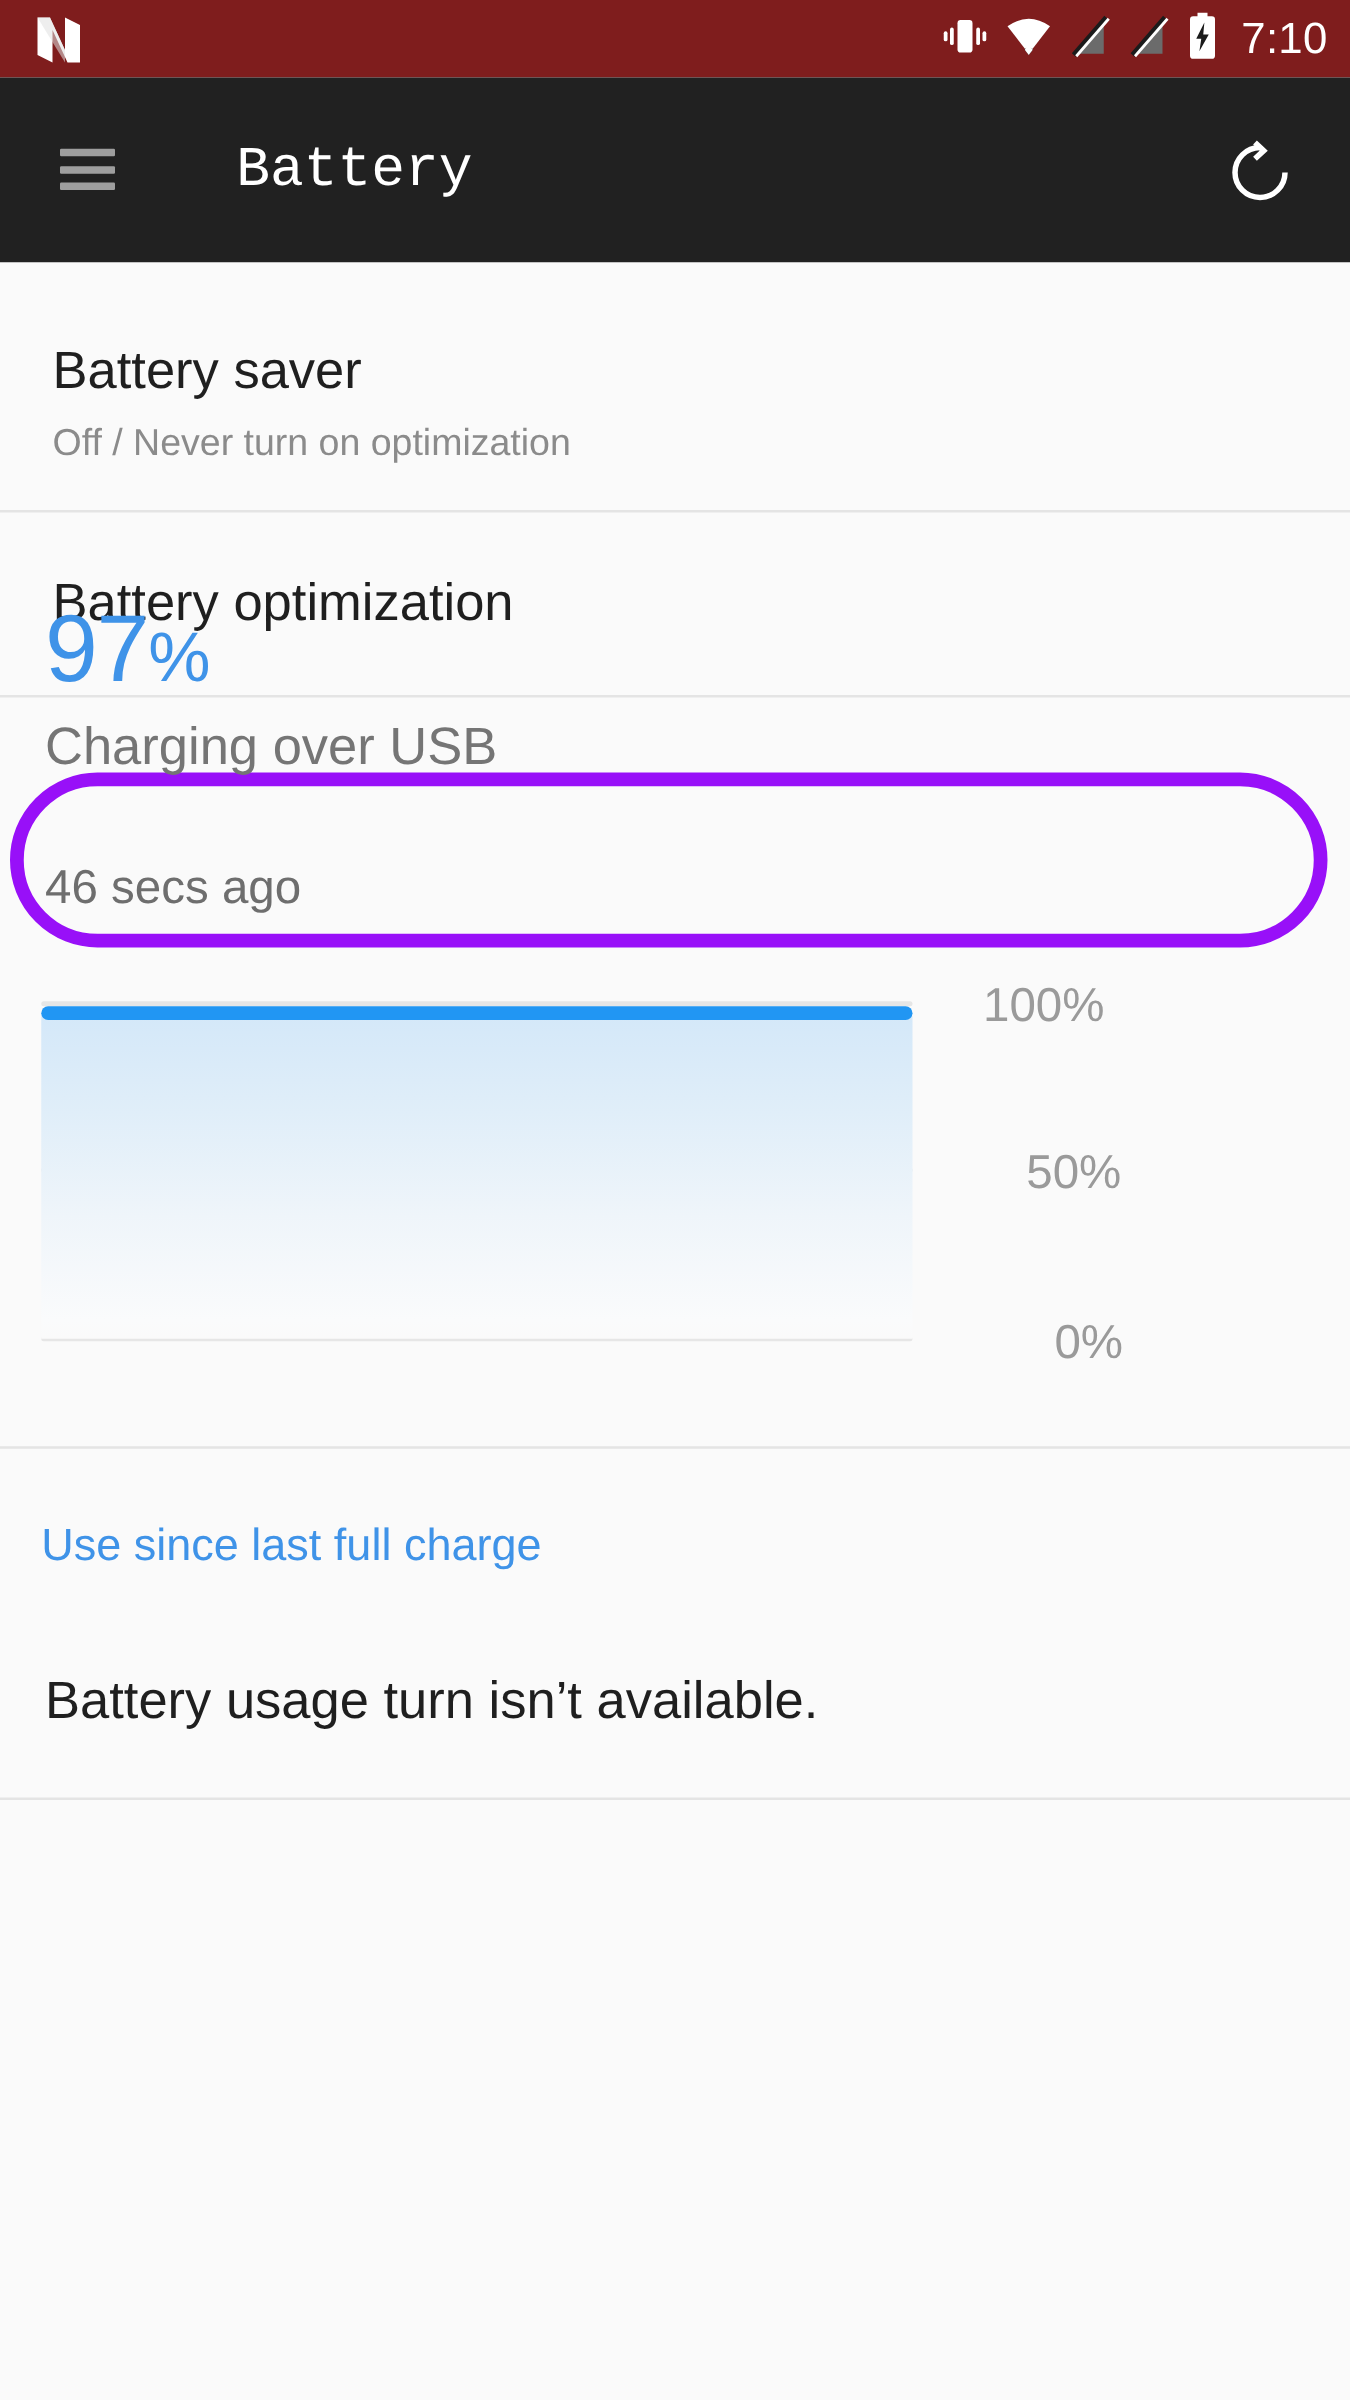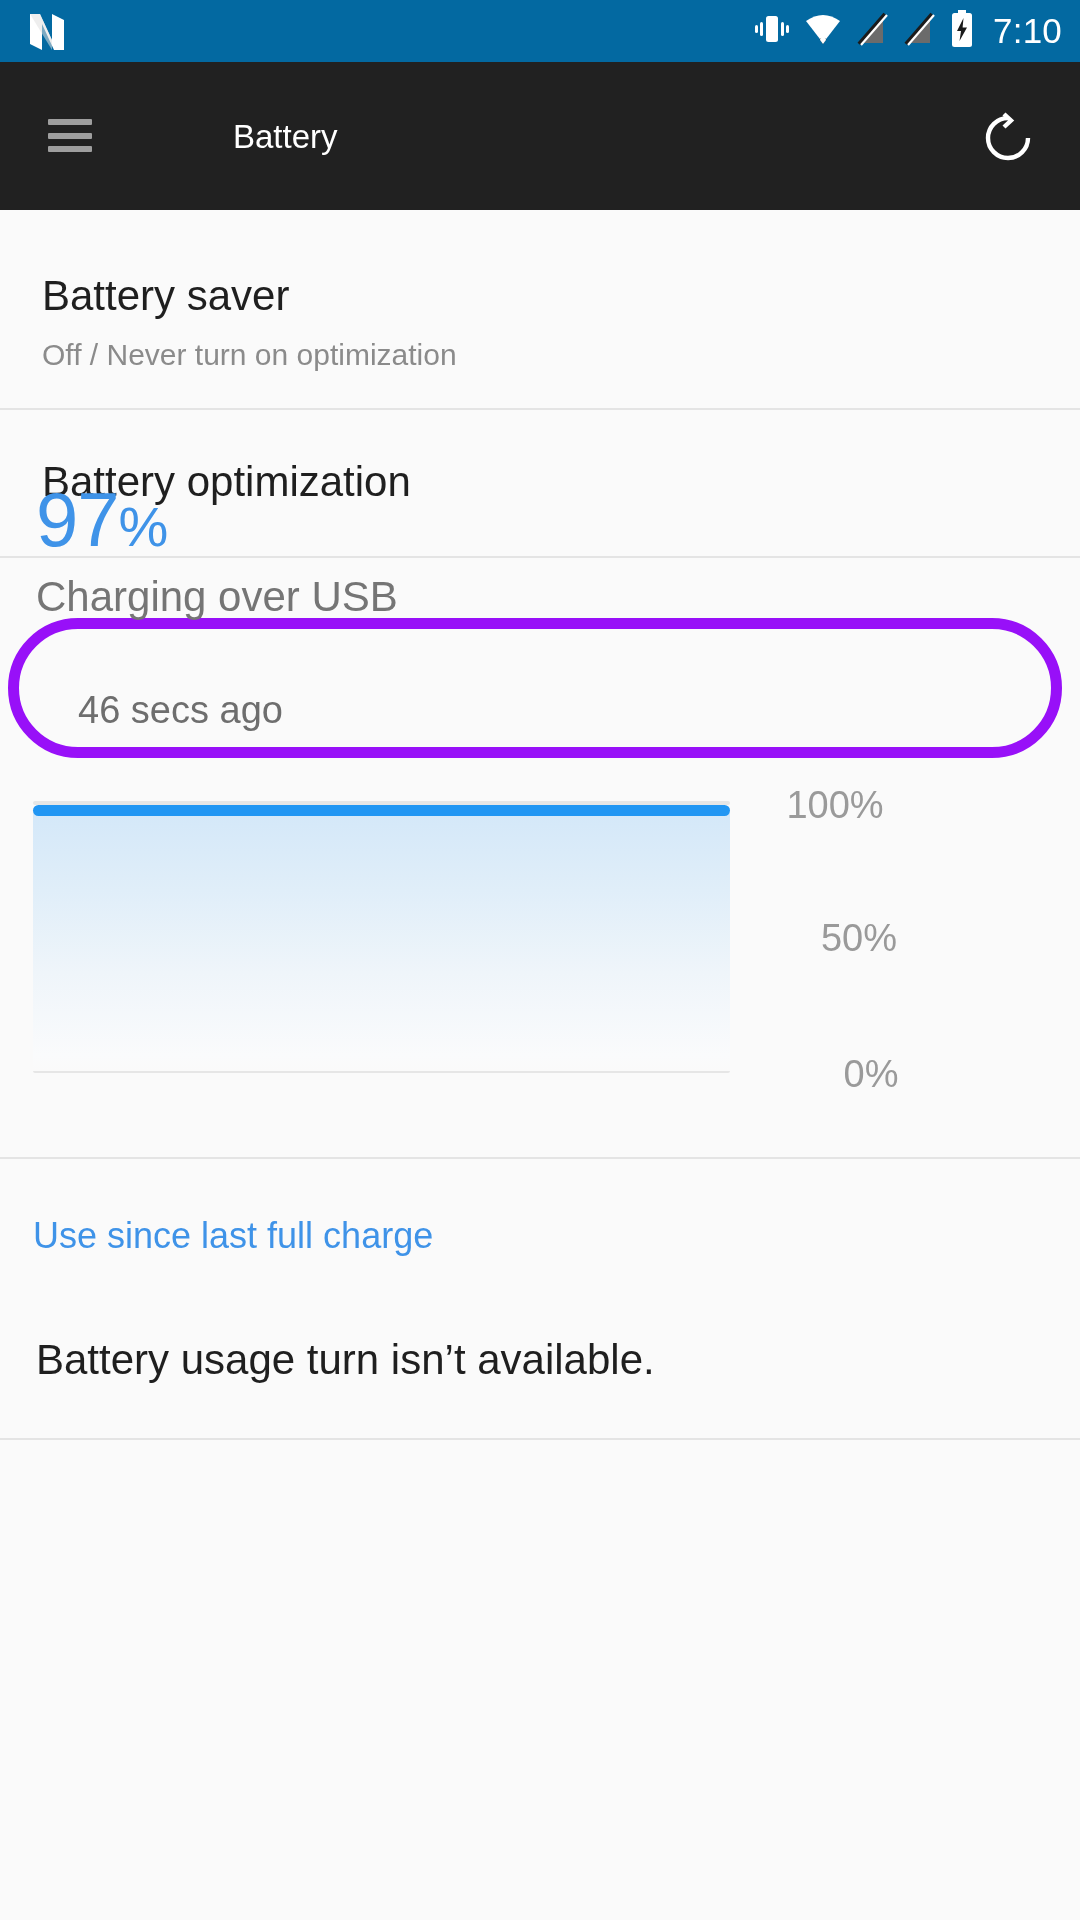--- a/index.html
+++ b/index.html
@@ -21,21 +21,21 @@
     background: #fafafa;
     overflow: hidden;
   }
 
   
   .status-bar {
     position: absolute;
     top: 0; left: 0;
     width: 1080px;
     height: 62px;
-    background: #0369a1;
+    background: #7f1d1d;
   }
   .status-left {
     position: absolute;
     left: 24px; top: 11px;
     width: 46px; height: 42px;
   }
   .n-logo {
     display: block;
   }
   .status-right {
@@ -78,24 +78,23 @@
     display: block;
     width: 44px;
     height: 6px;
     background: #9e9e9e;
     border-radius: 1px;
   }
   .app-title {
     position: absolute;
     left: 189px; top: 50px;
     color: #ffffff;
-    font-size: 33px;
+    font-size: 45px;
     line-height: 50px;
-    font-family: Liberation Sans, sans-serif;
-    margin-left: 44px;
+    font-family: Liberation Mono, monospace;
   }
   .refresh-btn {
     position: absolute;
     right: 44px; top: 48px;
     width: 56px; height: 56px;
   }
 
   
   .content {
     position: absolute;
@@ -239,21 +238,20 @@
   .ax-100 { top: 155px; }
   .ax-50  { top: 288px; left: 794px; }
   .ax-0   { top: 424px; left: 806px; }
 
   .chart-time {
     position: absolute;
     left: 36px; top: 478px;
     color: #6e6e6e;
     font-size: 38px;
     line-height: 44px;
-    margin-left: 42px;
   }
 
   
   .use-link {
     position: absolute;
     left: 33px; top: 1004px;
     color: #3f93e8;
     font-size: 36px;
     line-height: 44px;
   }

